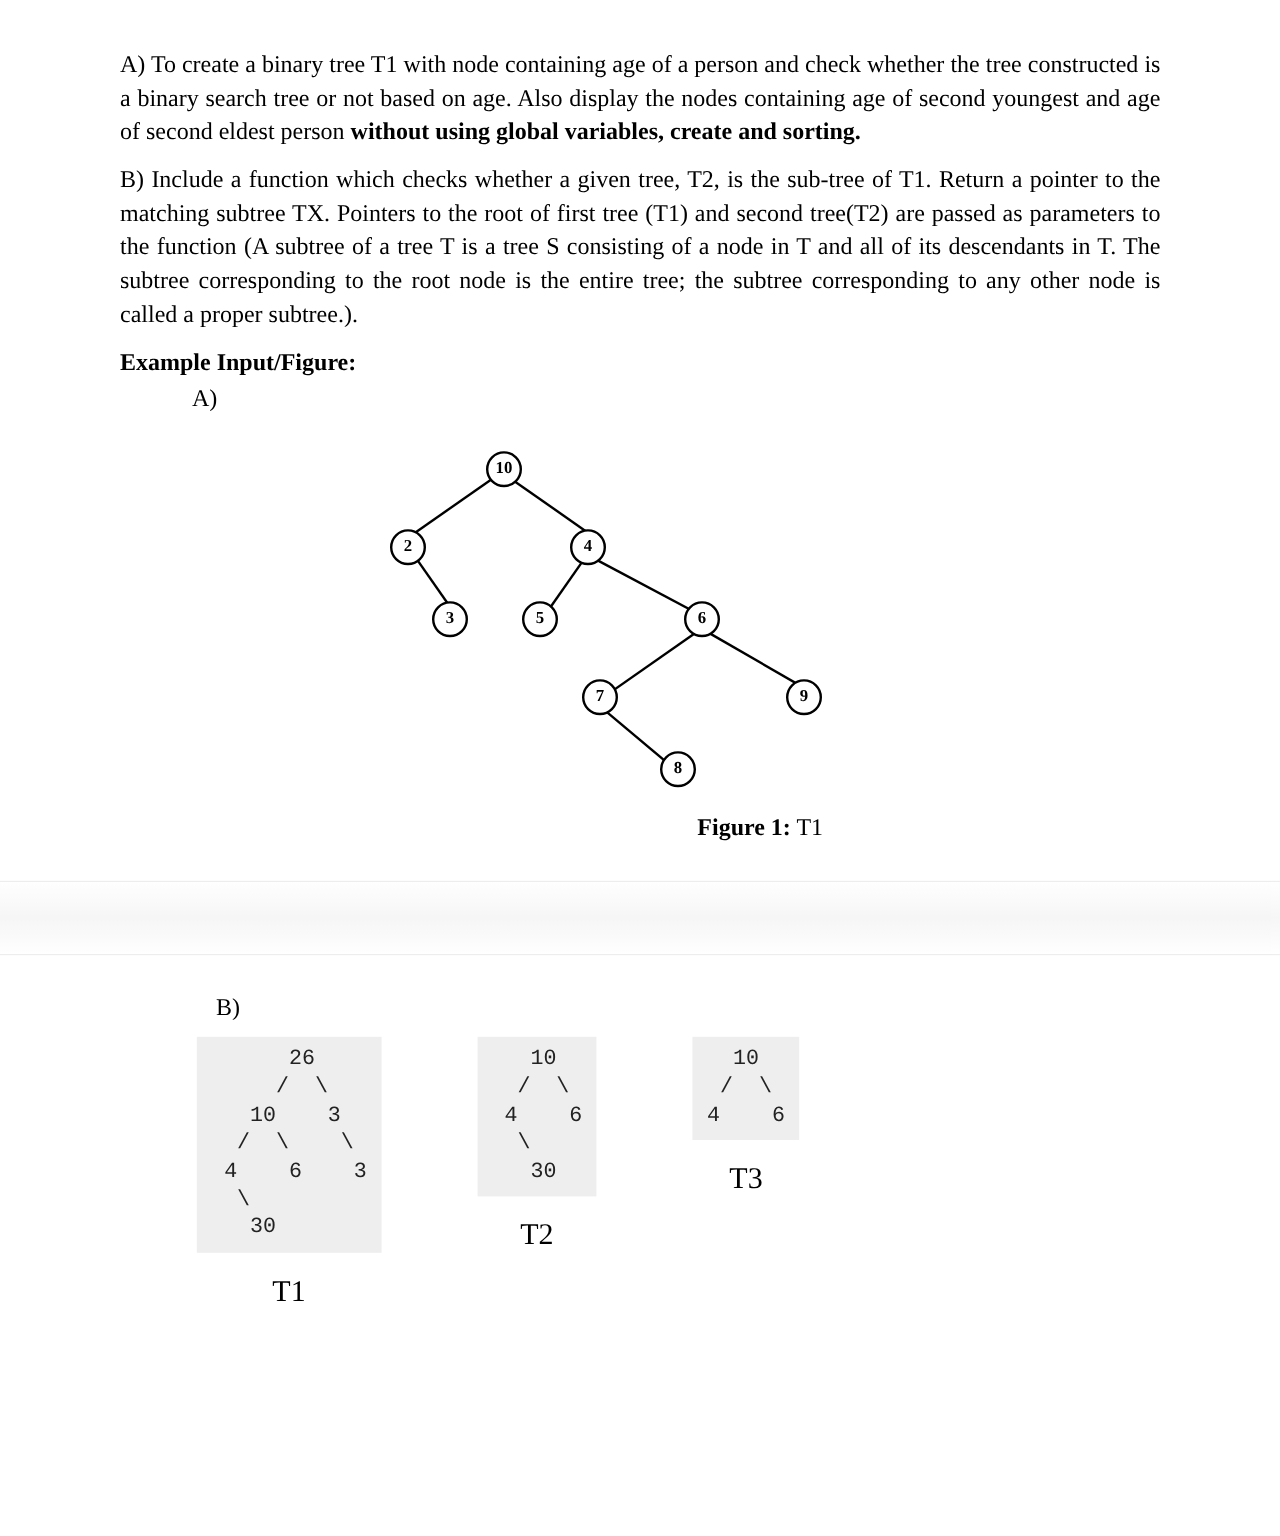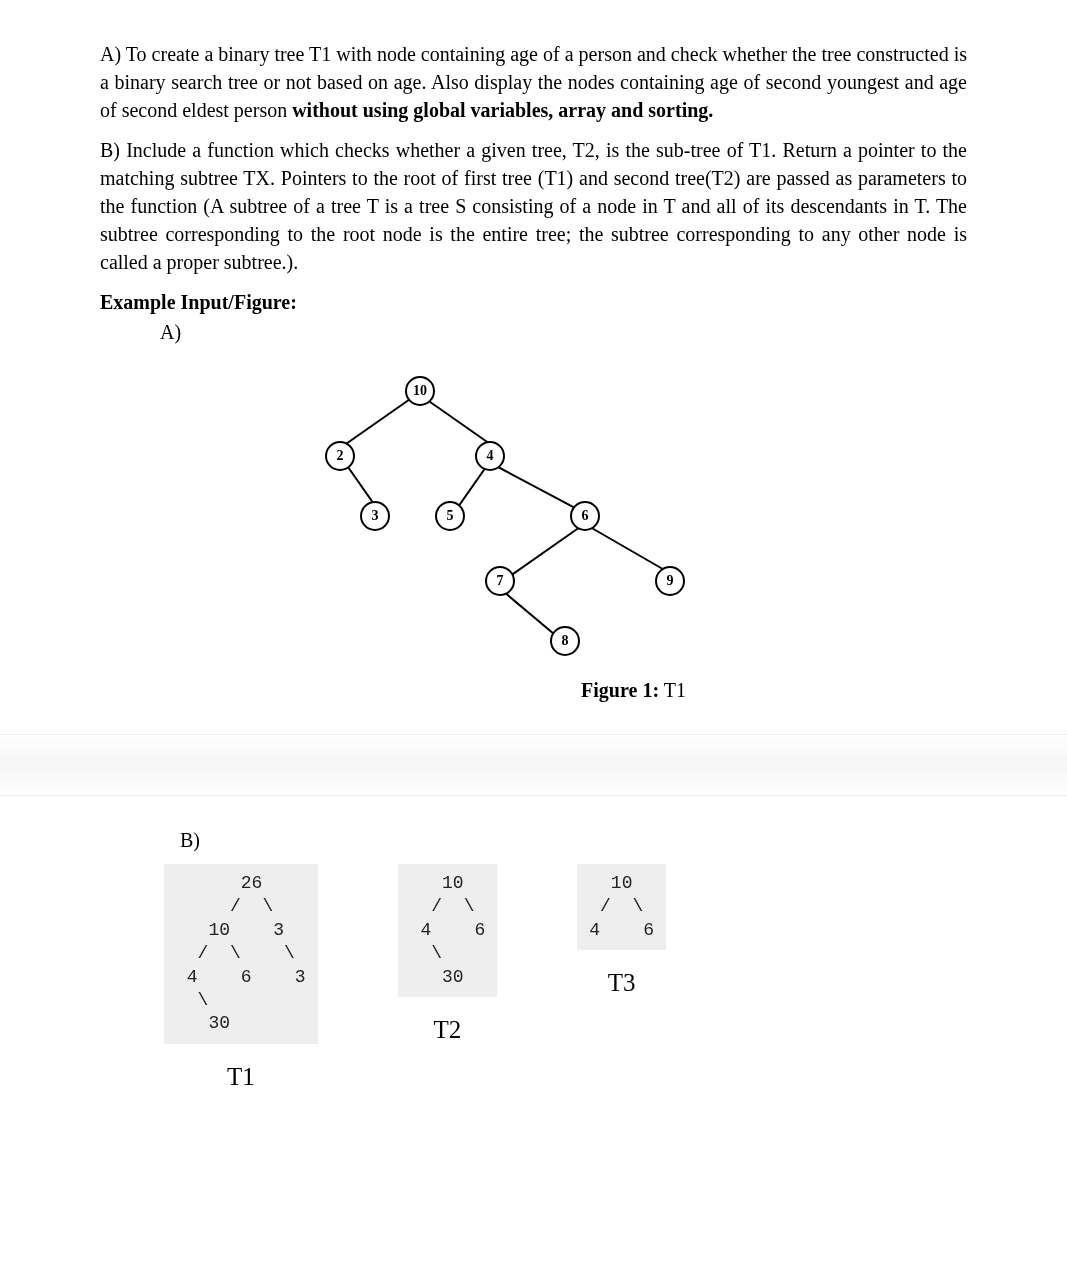--- a/index.html
+++ b/index.html
@@ -102,21 +102,21 @@
     }
     .conclusion {
       margin-top: 15px;
       margin-left: 80px;
     }
   </style>
 </head>
 <body>
 
 <p>
-  <span>A) To create a binary tree T1 with node containing age of a person and check whether the tree constructed is a binary search tree or not based on age. Also display the nodes containing age of second youngest and age of second eldest person </span><span class="bold">without using global variables, array and sorting.</span>
+  <span>A) To create a binary tree T1 with node containing age of a person and check whether the tree constructed is a binary search tree or not based on age. Also display the nodes containing age of second youngest and age of second eldest person </span><span class="bold">without using global variables, create and sorting.</span>
 </p>
 
 <p>B) Include a function which checks whether a given tree, T2, is the sub-tree of T1. Return a pointer to the matching subtree TX. Pointers to the root of first tree (T1) and second tree(T2) are passed as parameters to the function (A subtree of a tree T is a tree S consisting of a node in T and all of its descendants in T. The subtree corresponding to the root node is the entire tree; the subtree corresponding to any other node is called a proper subtree.).</p>
 
 <div class="example-header">Example Input/Figure:</div>
 <div class="sub-label">A)</div>
 
 <div class="figure-area">
 
   <div class="edge" style="left:313px; top:30px; width:95px; transform:rotate(145deg);"></div>

